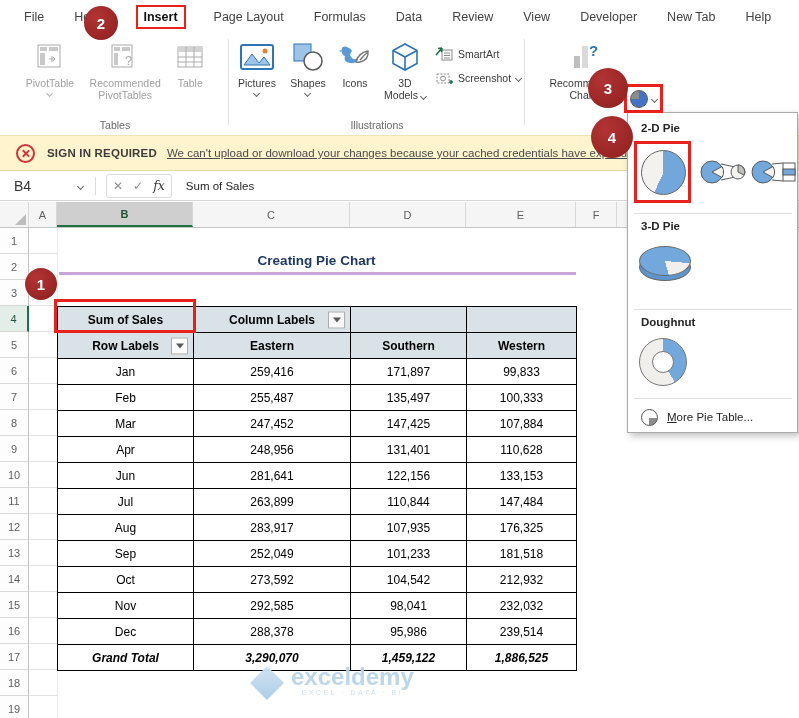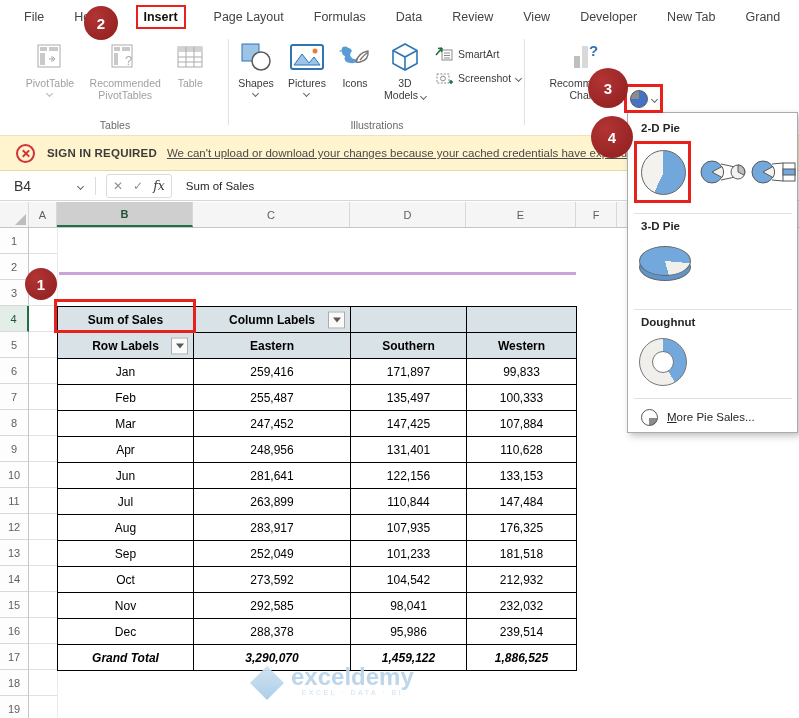--- a/index.html
+++ b/index.html
@@ -146,21 +146,21 @@
         <div class="mtab"><span>File</span></div>
         <div class="mtab"><span>Home</span></div>
         <div class="mtab active boxed"><span>Insert</span></div>
         <div class="mtab"><span>Page Layout</span></div>
         <div class="mtab"><span>Formulas</span></div>
         <div class="mtab"><span>Data</span></div>
         <div class="mtab"><span>Review</span></div>
         <div class="mtab"><span>View</span></div>
         <div class="mtab"><span>Developer</span></div>
         <div class="mtab"><span>New Tab</span></div>
-        <div class="mtab"><span>Grand</span></div>
+        <div class="mtab"><span>Help</span></div>
         <div class="mtab contextual"><span>PivotTable Analyze</span></div>
       </div>
   </div>
 
   <div class="ribbon">
 
     <div class="rgroup" style="left:4px;width:222px;">
       <div class="bigrow">
         <div class="bigbtn dis">
           <span class="ic">
@@ -197,39 +197,39 @@
           </span>
           <span class="lb">Table</span>
         </div>
       </div>
       <div class="glabel">Tables</div>
     </div>
     <div class="gsep" style="left:228px;"></div>
 
     <div class="rgroup" style="left:232px;width:290px;">
       <div class="bigrow">
-        <div class="bigbtn" style="width:46px;">
-          <span class="ic">
-            <svg width="32" height="30" viewBox="0 0 32 30">
-                <rect x="2" y="2" width="17" height="17" fill="#9DC3E6" stroke="#2E75B6"></rect>
-                <circle cx="21" cy="19" r="9" fill="#fff" stroke="#595959" stroke-width="1.5"></circle>
-              </svg>
-          </span>
-          <span class="lb">Shapes</span>
-          <i class="chev"></i>
-        </div>
         <div class="bigbtn" style="width:48px;">
           <span class="ic">
             <svg width="34" height="28" viewBox="0 0 34 28">
                 <rect x="1" y="2" width="32" height="24" rx="2" fill="#fff" stroke="#2E75B6" stroke-width="2"></rect>
                 <path d="M4 22 L12 11 L19 20 L24 14 L30 22 Z" fill="#9DC3E6" stroke="#2E75B6"></path>
                 <circle cx="25" cy="8" r="2.5" fill="#ED7D31"></circle>
               </svg>
           </span>
           <span class="lb">Pictures</span>
+          <i class="chev"></i>
+        </div>
+        <div class="bigbtn" style="width:46px;">
+          <span class="ic">
+            <svg width="32" height="30" viewBox="0 0 32 30">
+                <rect x="2" y="2" width="17" height="17" fill="#9DC3E6" stroke="#2E75B6"></rect>
+                <circle cx="21" cy="19" r="9" fill="#fff" stroke="#595959" stroke-width="1.5"></circle>
+              </svg>
+          </span>
+          <span class="lb">Shapes</span>
           <i class="chev"></i>
         </div>
         <div class="bigbtn" style="width:40px;">
           <span class="ic">
             <svg width="34" height="30" viewBox="0 0 34 30">
                 <path d="M8 6 q-4 0 -4 4 q0 3 3 4 q-2 6 5 7 q6 1 8 -4 q-5 1 -7 -2 q-2 -3 1 -6 q-2 -4 -6 -3 Z" fill="#5B9BD5"></path>
                 <circle cx="7" cy="8" r="3.4" fill="#5B9BD5"></circle>
                 <path d="M3.6 8 l-3 1 l3 1 Z" fill="#5B9BD5"></path>
                 <path d="M18 20 q2 -9 12 -11 q1 9 -8 11 q-2 .5 -4 0 Z M22 18 q4 -5 7 -7" fill="none" stroke="#767676" stroke-width="1.4"></path>
               </svg>
@@ -375,20 +375,21 @@
         <i style="top: 337px;"></i>
         <i style="top: 363px;"></i>
         <i style="top: 389px;"></i>
         <i style="top: 415px;"></i>
         <i style="top: 441px;"></i>
         <i style="top: 467px;"></i>
       </div>
     <div class="vline" style="left:57px;"></div>
   </div>
 
+  <div class="sheet-title">Creating Pie Chart</div>
   <div class="title-rule"></div>
 
   <table class="pivot">
     <colgroup>
         <col style="width:136px">
         <col style="width:157px">
         <col style="width:116px">
         <col style="width:110px">
       </colgroup>
     <tbody>
@@ -524,21 +525,21 @@
         <span class="top"></span>
       </div>
     <div class="pm-sep" style="top:196px;"></div>
     <div class="pm-h" style="top:203px;">Doughnut</div>
     <div class="donut">
         <i></i>
       </div>
     <div class="pm-sep" style="top:285px;"></div>
     <div class="morerow">
       <span class="morepie"></span>
-      <span class="morelabel"><u>M</u><span>ore Pie Sales...</span></span>
+      <span class="morelabel"><u>M</u><span>ore Pie Table...</span></span>
     </div>
   </div>
 
   <div class="stepc" style="left:25px;top:268px;width:32px;height:32px;">1</div>
   <div class="stepc" style="left:84px;top:6px;width:34px;height:34px;">2</div>
   <div class="stepc" style="left:588px;top:68px;width:40px;height:40px;">3</div>
   <div class="stepc" style="left:591px;top:116px;width:42px;height:42px;">4</div>
 
   <div class="wmark">
     <span class="wm-d"></span>

